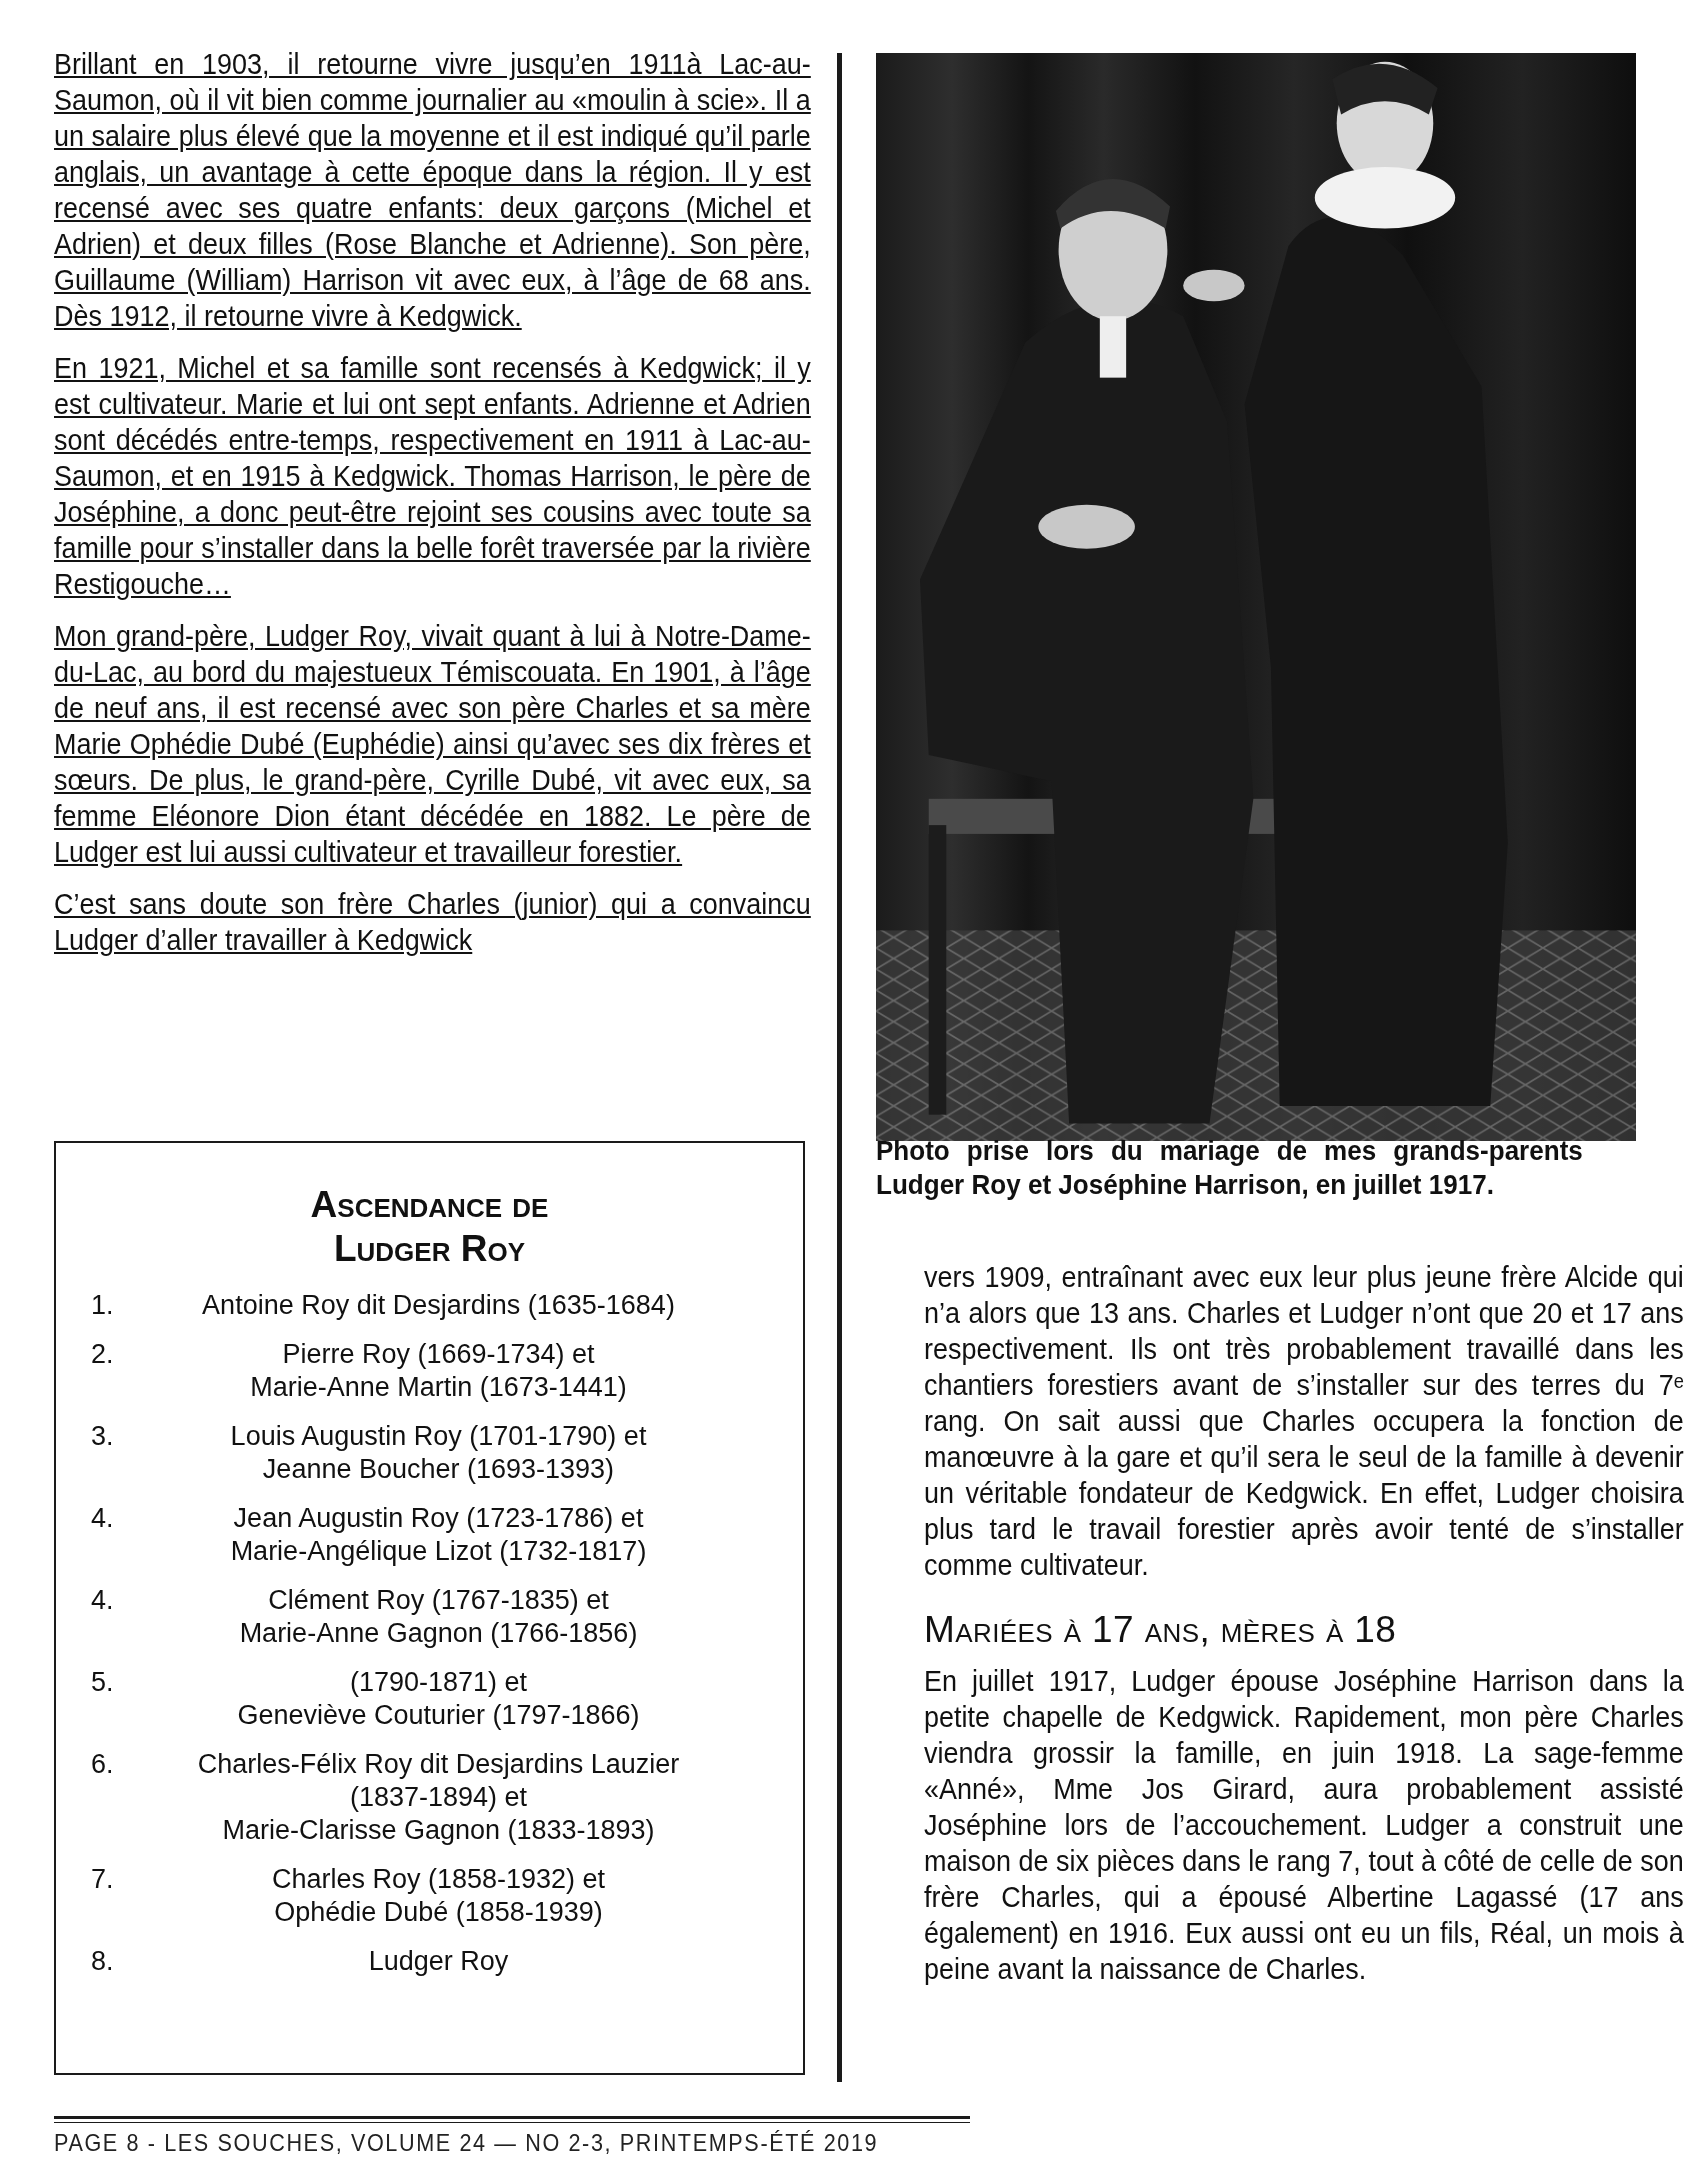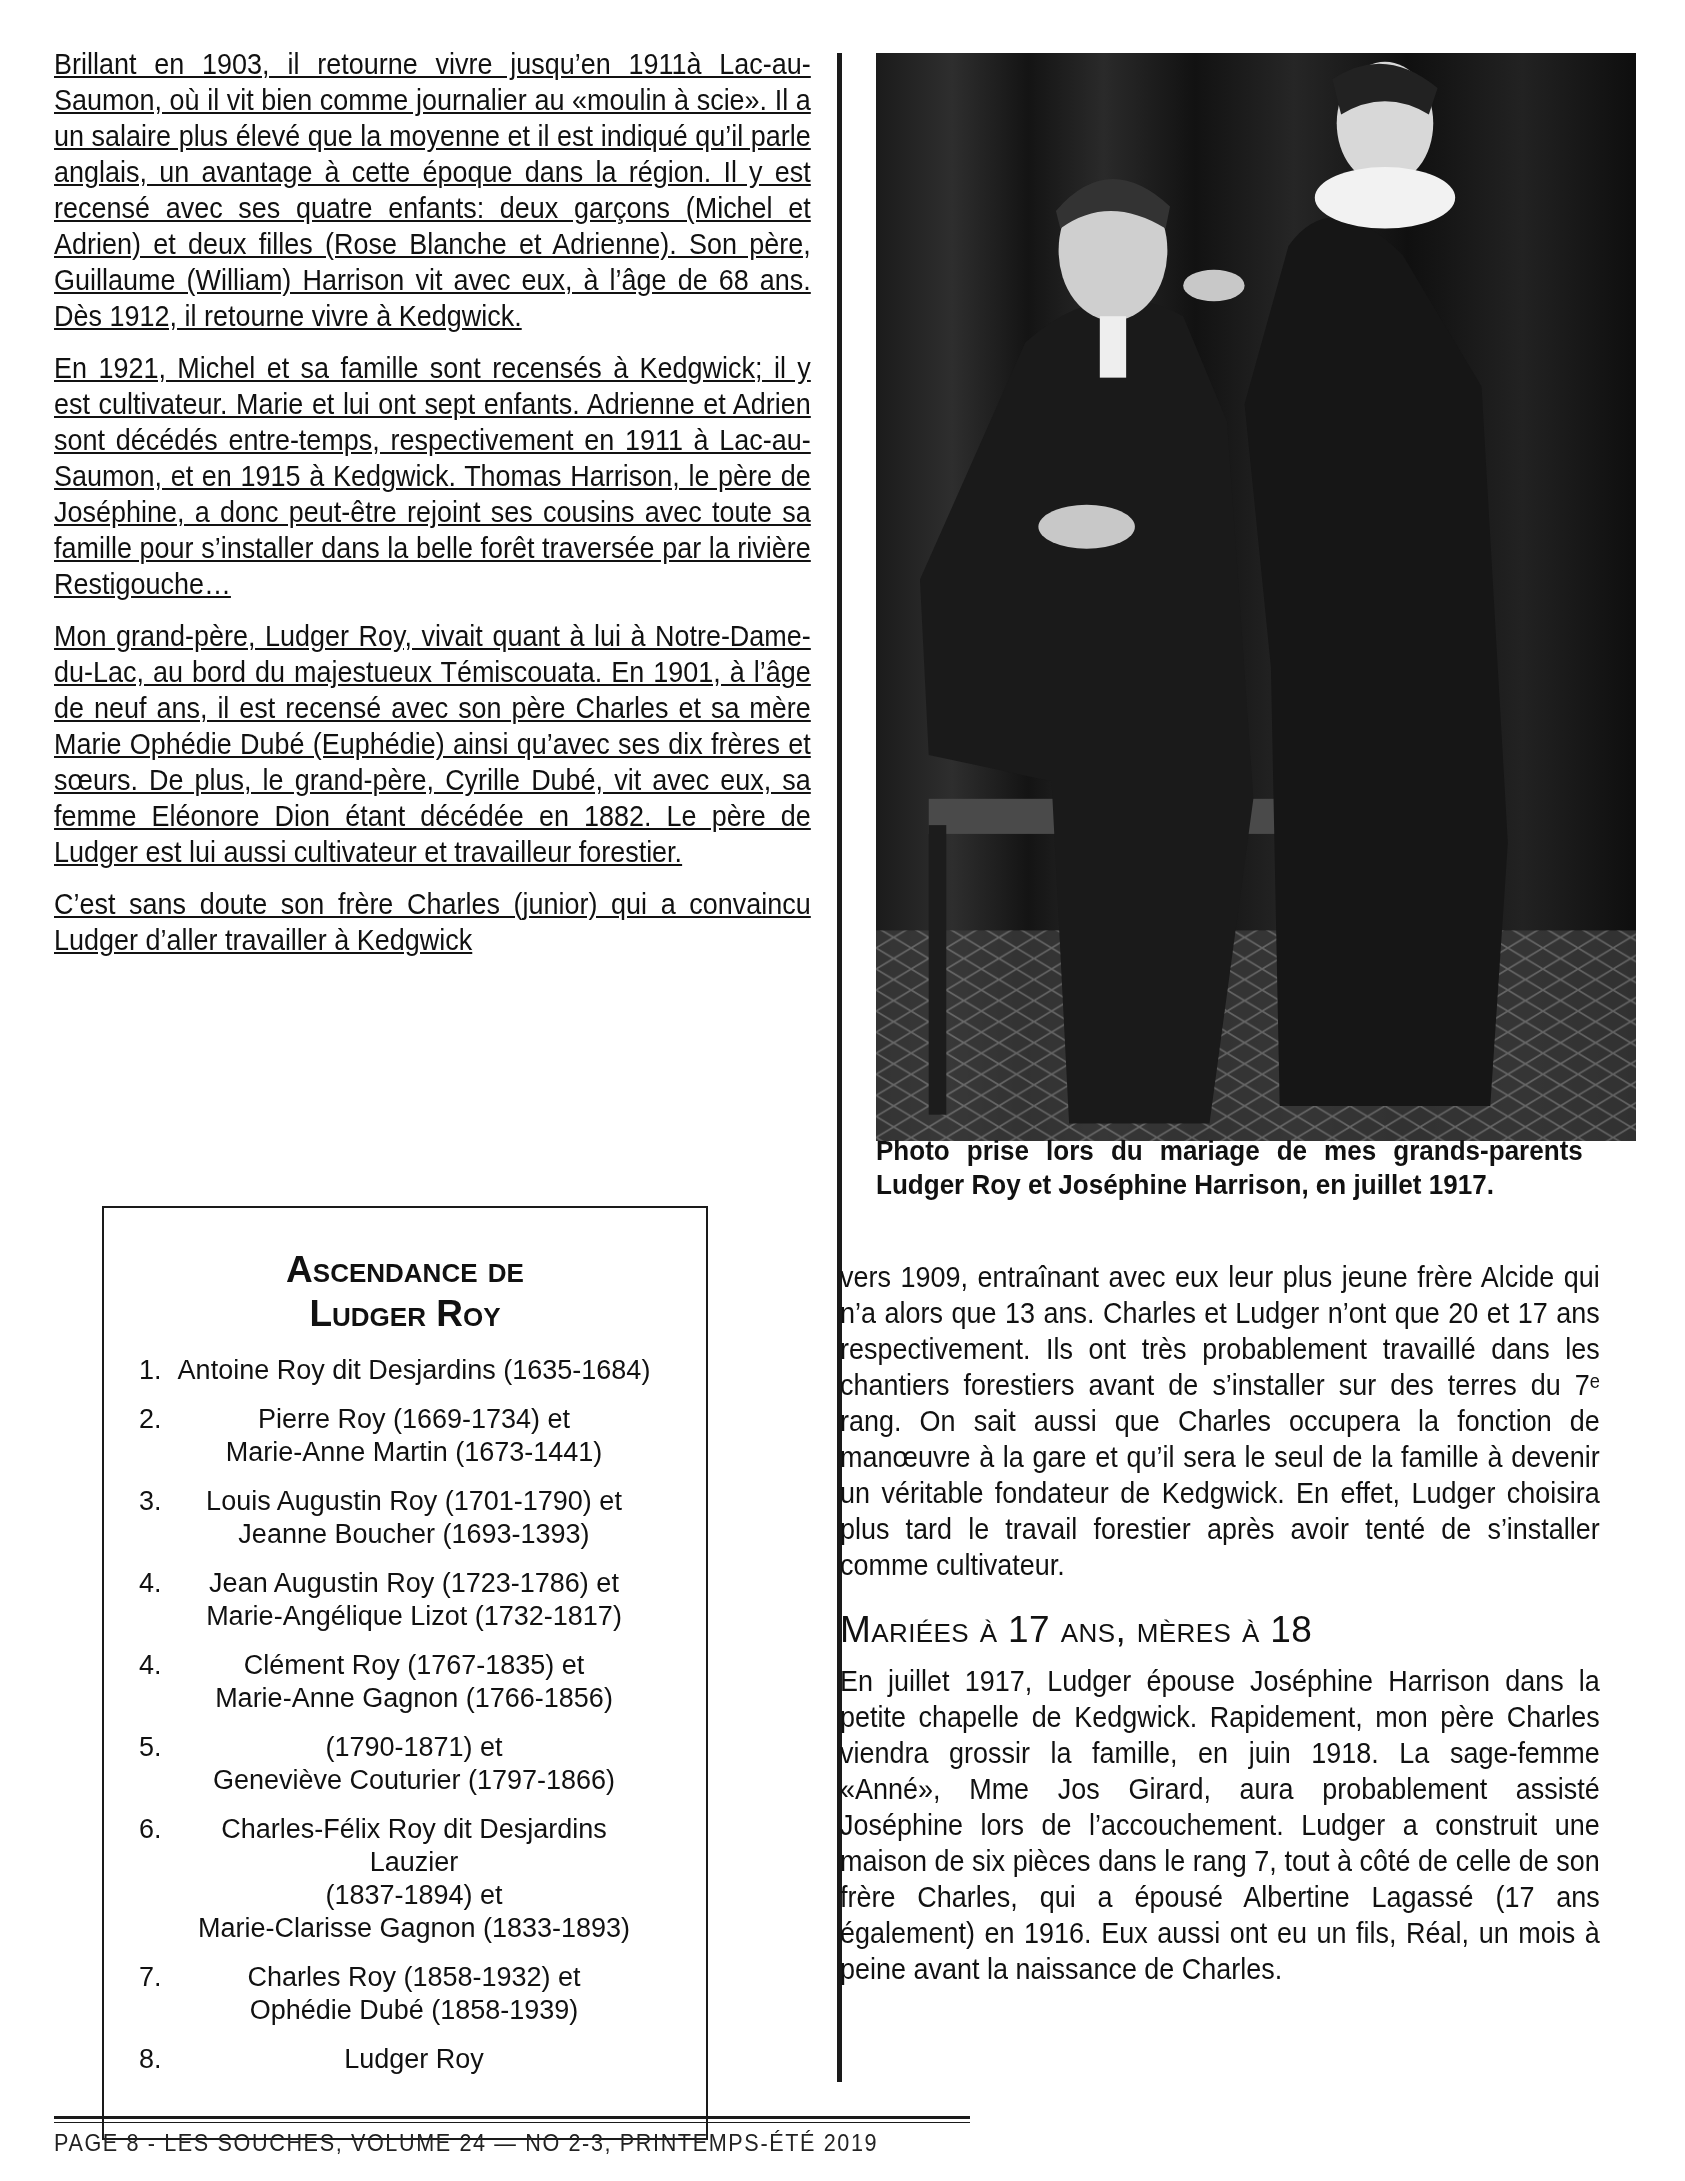--- a/index.html
+++ b/index.html
@@ -7,25 +7,25 @@
          font-family: "Liberation Sans", sans-serif; color: #111; }
   .col-left { position: absolute; left: 54px; top: 46px; width: 757px; text-decoration: underline; }
   .para { font-size: 29px; line-height: 36px; text-align: justify; margin: 0 0 16px 0;
           transform: scaleX(0.93); transform-origin: left top; width: 107.5%; }
   .divider { position: absolute; left: 837px; top: 53px; width: 5.3px; height: 2029px; background: #1a1a1a; }
   .photo { position: absolute; left: 876px; top: 53px; width: 760px; height: 1088px;
            background: #111; overflow: hidden; }
   .caption { position: absolute; left: 876px; top: 1134px; width: 760px;
              font-weight: bold; font-size: 28px; line-height: 34px; text-align: justify;
              transform: scaleX(0.93); transform-origin: left top; }
-  .right-body { position: absolute; left: 840px; top: 1259px; width: 760px; }
+  .right-body { position: absolute; left: 924px; top: 1259px; width: 760px; }
   .heading { font-weight: normal; font-size: 37px; line-height: 42px; margin: 26px 0 12.3px 0;
              font-variant: small-caps; letter-spacing: 0.4px; }
-  .box { position: absolute; left: 54px; top: 1206px; width: 606px; height: 934px;
-         border: 2.6px solid #1a1a1a; box-sizing: border-box; margin-left: 48px; }
+  .box { position: absolute; left: 54px; top: 1141px; width: 751px; height: 934px;
+         border: 2.6px solid #1a1a1a; box-sizing: border-box; }
   .box-title { text-align: center; font-weight: bold; font-size: 37px; line-height: 44px;
                font-variant: small-caps; margin-top: 40px; }
   .entry { position: relative; font-size: 27px; line-height: 33px; margin: 0 0 16px 0; }
   .entry .num { position: absolute; left: 35px; top: 0; }
   .entry .lines { text-align: center; padding-left: 70px; padding-right: 52px; }
   .entries { margin-top: 17.6px; }
   .footer-rule { position: absolute; left: 54px; top: 2116px; width: 916px; height: 4.4px;
                  border-top: 3.5px solid #1a1a1a; border-bottom: 1.8px solid #1a1a1a; box-sizing: content-box; height: 2.6px; }
   .footer { position: absolute; left: 54px; top: 2129px; font-size: 24px; letter-spacing: 1.8px;
             color: #222; transform: scaleX(0.9); transform-origin: left top; }

